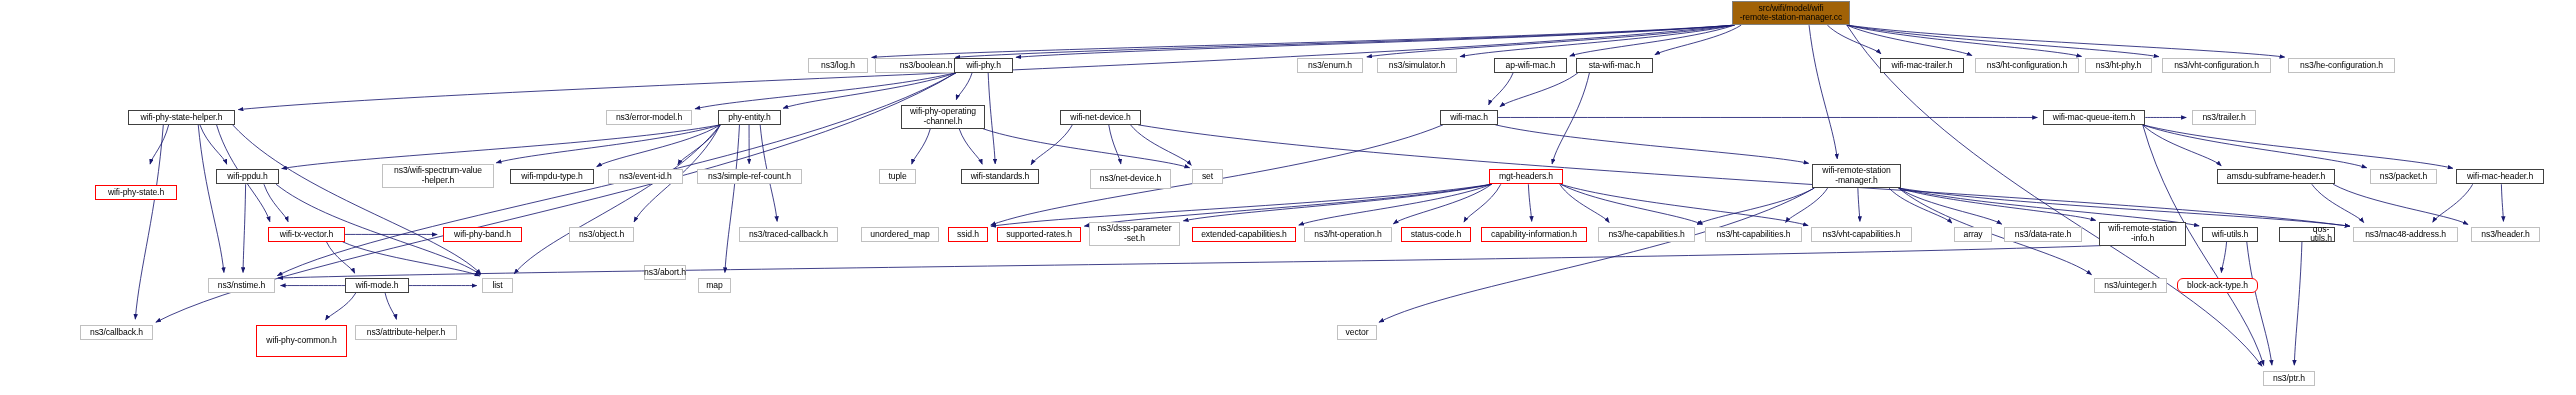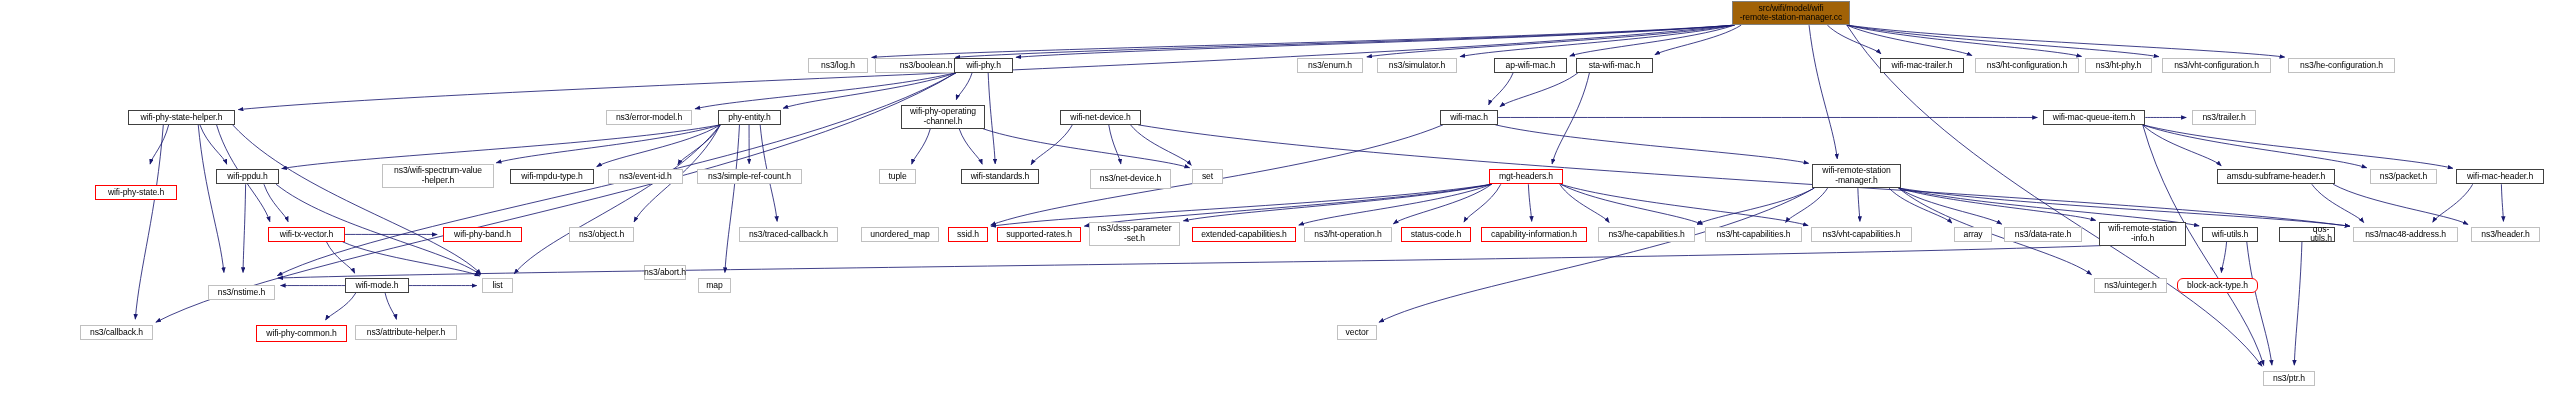--- a/index.html
+++ b/index.html
@@ -200,26 +200,26 @@
       <div class="node" style="left: 1705px; top: 227px; width: 97px; height: 14.7px;">ns3/ht-capabilities.h</div>
       <div class="node" style="left: 1811px; top: 227px; width: 101px; height: 14.7px;">ns3/vht-capabilities.h</div>
       <div class="node" style="left: 1954px; top: 227px; width: 38px; height: 14.7px;">array</div>
       <div class="node" style="left: 2004px; top: 227px; width: 78px; height: 14.7px;">ns3/data-rate.h</div>
       <div class="node strong" style="left: 2099px; top: 222px; width: 87px; height: 23.6px;">wifi-remote-station
 -info.h</div>
       <div class="node strong" style="left: 2202px; top: 227px; width: 56px; height: 14.7px;">wifi-utils.h</div>
       <div class="node strong" style="left: 2279px; top: 227px; width: 56px; height: 14.7px; padding-left: 28px;">qos-utils.h</div>
       <div class="node" style="left: 2353px; top: 227px; width: 105px; height: 14.7px;">ns3/mac48-address.h</div>
       <div class="node" style="left: 2471px; top: 227px; width: 69px; height: 14.7px;">ns3/header.h</div>
-      <div class="node" style="left: 208px; top: 278px; width: 67px; height: 14.7px; margin-top: 7px;">ns3/nstime.h</div>
+      <div class="node" style="left: 208px; top: 278px; width: 67px; height: 14.7px;">ns3/nstime.h</div>
       <div class="node strong" style="left: 345px; top: 278px; width: 64px; height: 14.7px;">wifi-mode.h</div>
       <div class="node" style="left: 482px; top: 278px; width: 31px; height: 14.7px;">list</div>
       <div class="node" style="left: 698px; top: 278px; width: 33px; height: 14.7px;">map</div>
       <div class="node" style="left: 2094px; top: 278px; width: 73px; height: 14.7px; text-align: center;">ns3/uinteger.h</div>
       <div class="node redbox" style="left: 2177px; top: 278px; width: 81px; height: 14.7px; border-radius: 6px;">block-ack-type.h</div>
       <div class="node" style="left: 80px; top: 325px; width: 73px; height: 14.7px;">ns3/callback.h</div>
-      <div class="node redbox" style="left: 256px; top: 325px; width: 91px; height: 17px;">wifi-phy-common.h</div>
+      <div class="node redbox" style="left: 256px; top: 325px; width: 91px; height: 32px;">wifi-phy-common.h</div>
       <div class="node" style="left: 355px; top: 325px; width: 102px; height: 14.7px;">ns3/attribute-helper.h</div>
       <div class="node" style="left: 1337px; top: 325px; width: 40px; height: 14.7px;">vector</div>
       <div class="node" style="left: 2263px; top: 371px; width: 52px; height: 14.7px;">ns3/ptr.h</div>
     </div>
 </div>
 
 
 </body></html>

